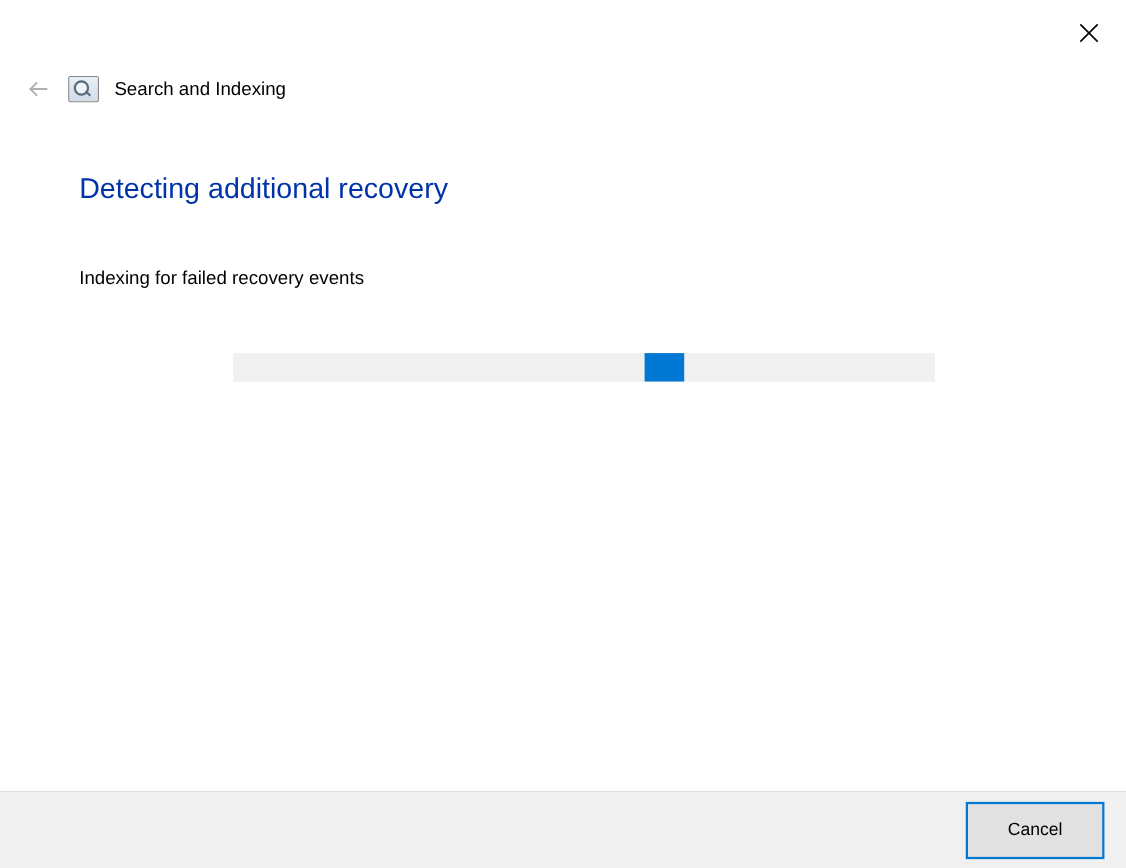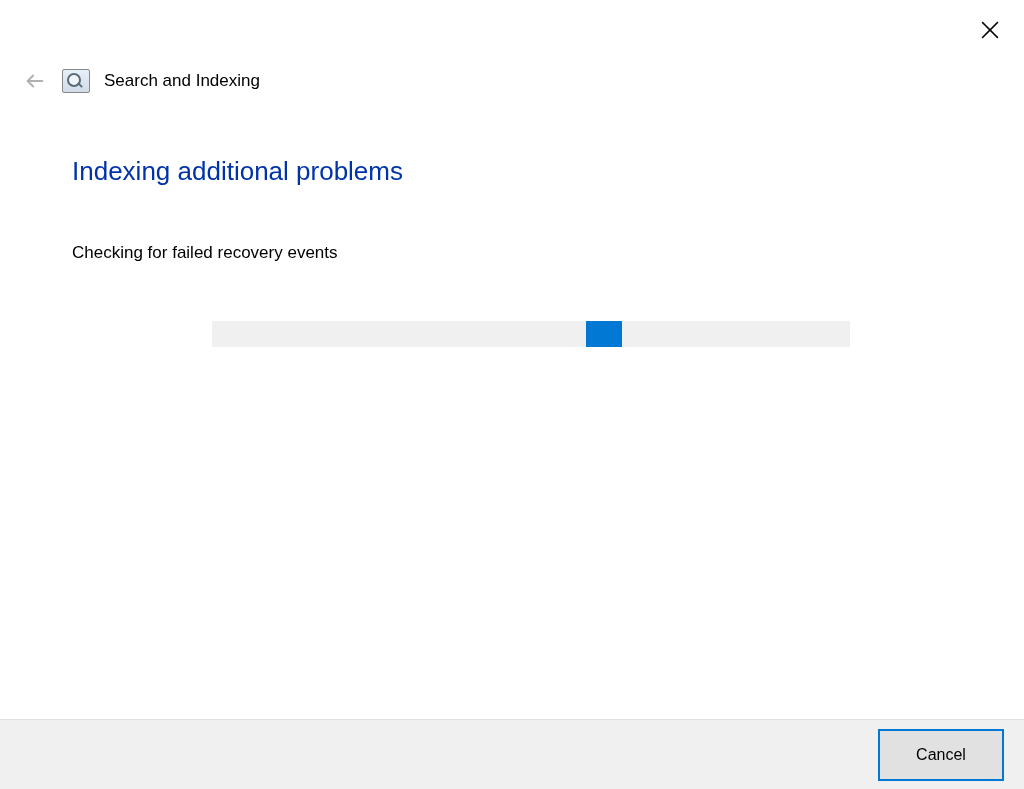--- a/index.html
+++ b/index.html
@@ -166,22 +166,22 @@
     <svg viewBox="0 0 24 24" stroke="#b0b0b0" stroke-width="2" fill="none" stroke-linecap="round" stroke-linejoin="round">
       <line x1="20" y1="12" x2="4" y2="12"></line>
       <polyline points="10,6 4,12 10,18"></polyline>
     </svg>
   </div>
   <div class="troubleshooter-icon"></div>
   <div class="troubleshooter-title">Search and Indexing</div>
 </div>
 
 <div class="content">
-  <h1 class="main-heading">Indexing additional problems</h1>
-  <div class="status-text">Checking for failed recovery events</div>
+  <h1 class="main-heading">Detecting additional recovery</h1>
+  <div class="status-text">Indexing for failed recovery events</div>
   <div class="progress-wrap">
     <div class="progress-bar">
       <div class="progress-chunk"></div>
     </div>
   </div>
 </div>
 
 <div class="footer">
   <button class="cancel-btn">Cancel</button>
 </div>

